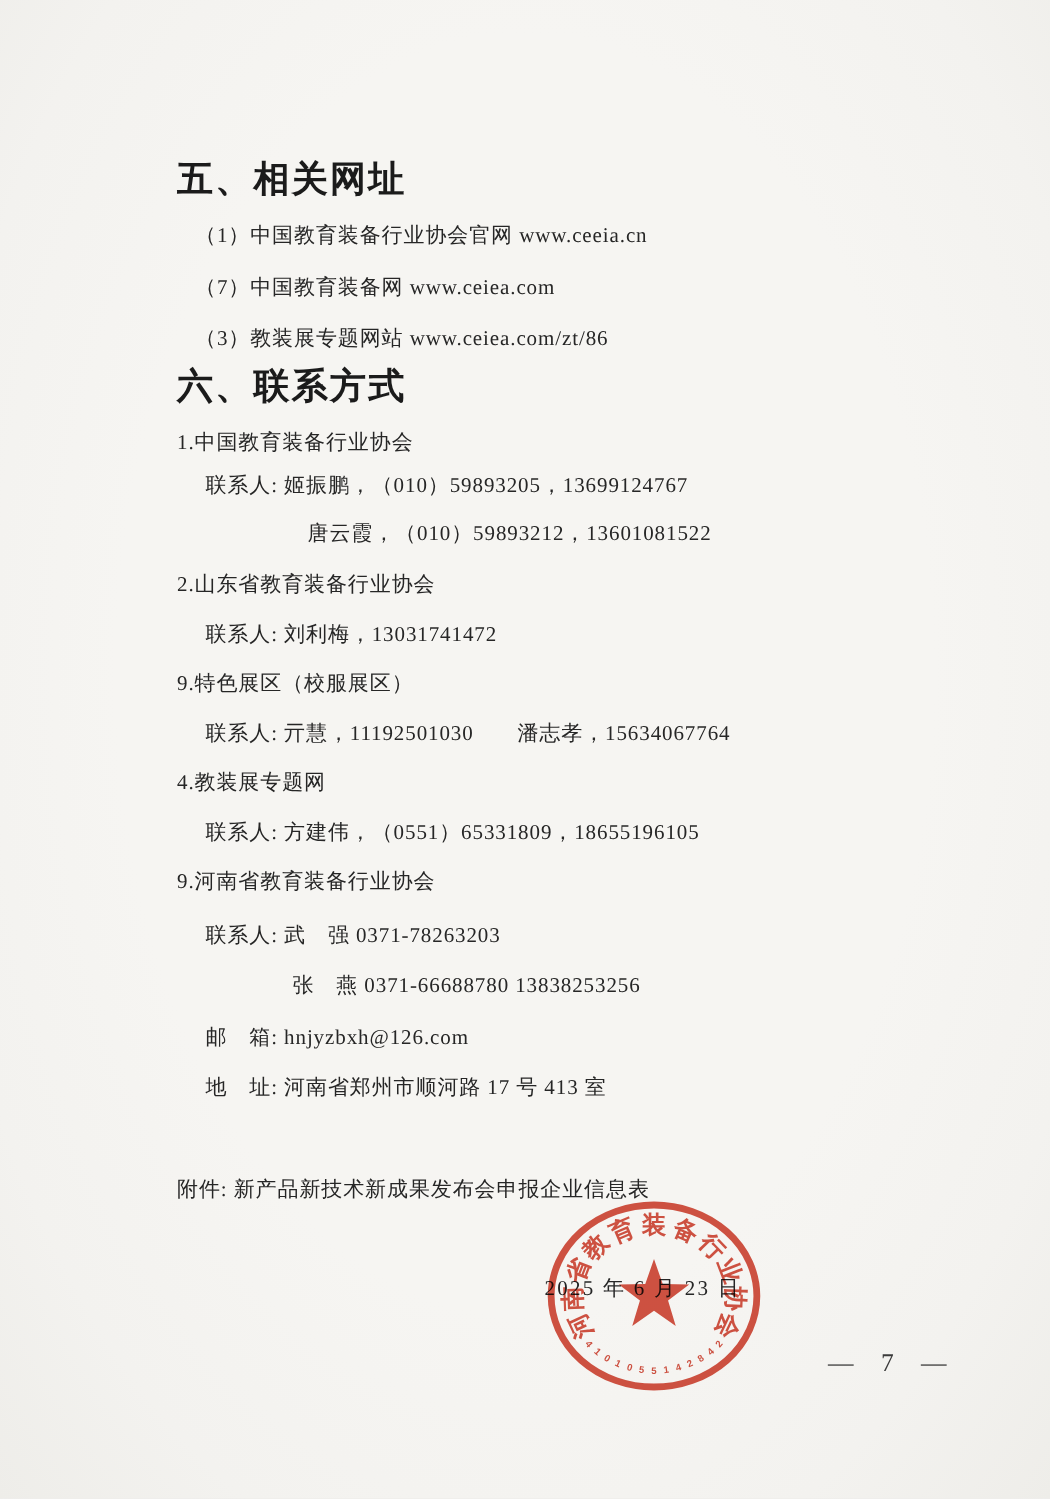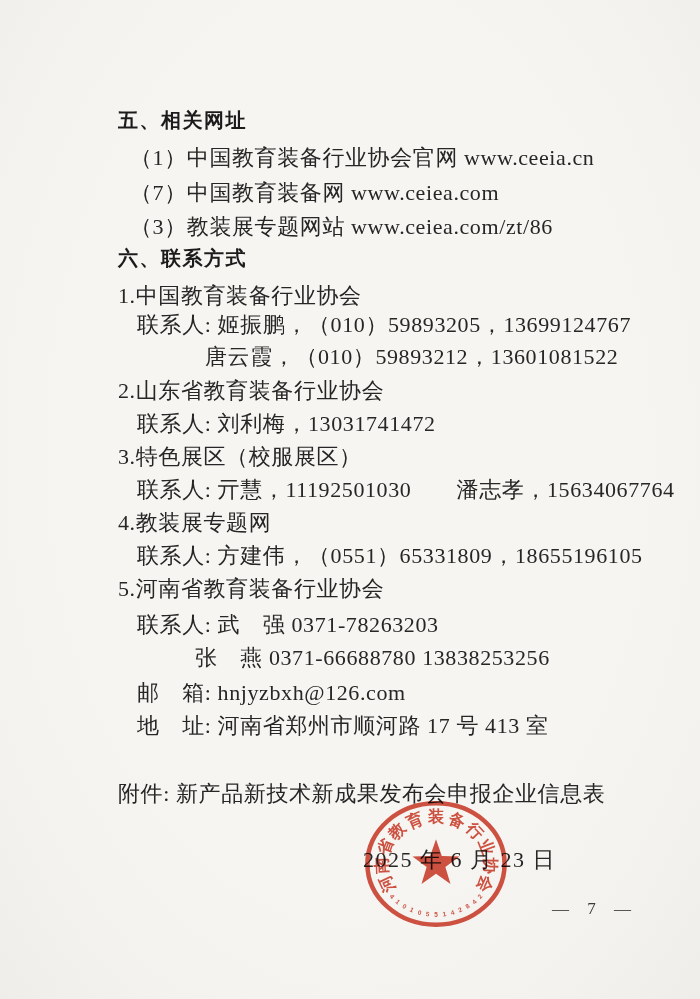--- a/index.html
+++ b/index.html
@@ -10,29 +10,29 @@
     color:var(--ink);
     background:#e9e8e5;
   }
   .page{
     position:relative;width:700px;height:999px;overflow:hidden;
     background:radial-gradient(ellipse at 50% 45%, #f6f5f2 55%, var(--paper) 80%, #eeede9 100%);
   }
   .ln{
     position:absolute;
     white-space:pre;
-    font-size:22px;
+    font-size:14px;
     letter-spacing:0.6px;
     line-height:24px;
     color:var(--ink);
   }
   .heading{
     font-family:"Liberation Sans","DejaVu Sans",sans-serif;
     font-weight:700;
-    font-size:20px;
+    font-size:24px;
     letter-spacing:1.5px;
     color:#1b1b1b;
   }
   .date-line{ letter-spacing:1.5px; z-index:1; }
   .page-num{ font-size:17px; letter-spacing:7px; color:#3a3a3a; }
   .seal{
     position:absolute;
     left:362px; top:798px;
     width:148px; height:132px;
     z-index:2;
@@ -67,27 +67,27 @@
 
   <div class="ln heading" style="left:118px;top:246px">六、联系方式</div>
 
   <div class="ln" style="left:118px;top:284px">1.中国教育装备行业协会</div>
   <div class="ln" style="left:137px;top:313px">联系人: 姬振鹏，（010）59893205，13699124767</div>
   <div class="ln" style="left:205px;top:345px">唐云霞，（010）59893212，13601081522</div>
 
   <div class="ln" style="left:118px;top:379px">2.山东省教育装备行业协会</div>
   <div class="ln" style="left:137px;top:412px">联系人: 刘利梅，13031741472</div>
 
-  <div class="ln" style="left:118px;top:445px">3.特色展区（校服展区）</div>
+  <div class="ln" style="left:118px;top:445px">9.特色展区（校服展区）</div>
   <div class="ln" style="left:137px;top:478px">联系人: 亓慧，11192501030　　潘志孝，15634067764</div>
 
   <div class="ln" style="left:118px;top:511px">4.教装展专题网</div>
   <div class="ln" style="left:137px;top:544px">联系人: 方建伟，（0551）65331809，18655196105</div>
 
-  <div class="ln" style="left:118px;top:577px">5.河南省教育装备行业协会</div>
+  <div class="ln" style="left:118px;top:577px">9.河南省教育装备行业协会</div>
   <div class="ln" style="left:137px;top:613px">联系人: 武　强 0371-78263203</div>
   <div class="ln" style="left:195px;top:646px">张　燕 0371-66688780 13838253256</div>
   <div class="ln" style="left:137px;top:681px">邮　箱: hnjyzbxh@126.com</div>
   <div class="ln" style="left:137px;top:714px">地　址: 河南省郑州市顺河路 17 号 413 室</div>
 
   <div class="ln" style="left:118px;top:782px">附件: 新产品新技术新成果发布会申报企业信息表</div>
 
   <div class="ln date-line" style="left:363px;top:848px">2025 年 6 月 23 日</div>
 
   <div class="ln page-num" style="left:552px;top:897px">— 7 —</div>

